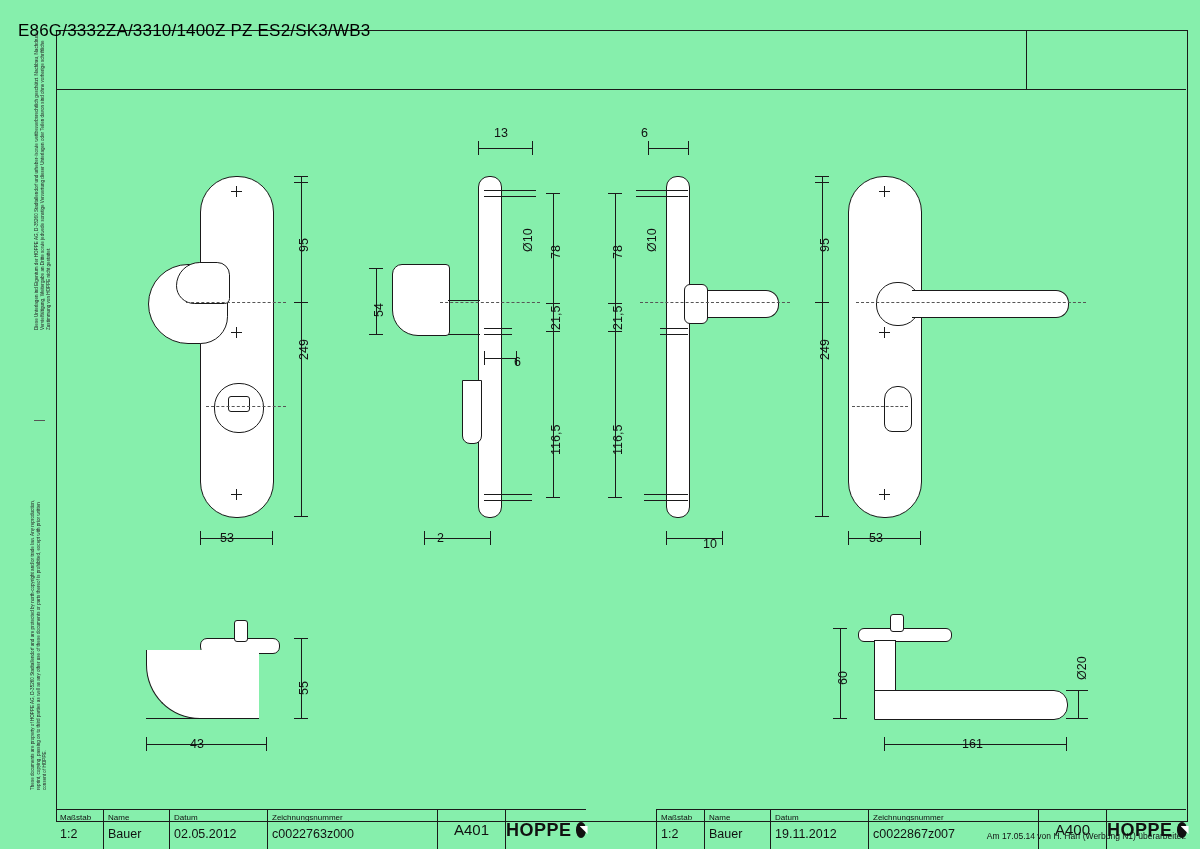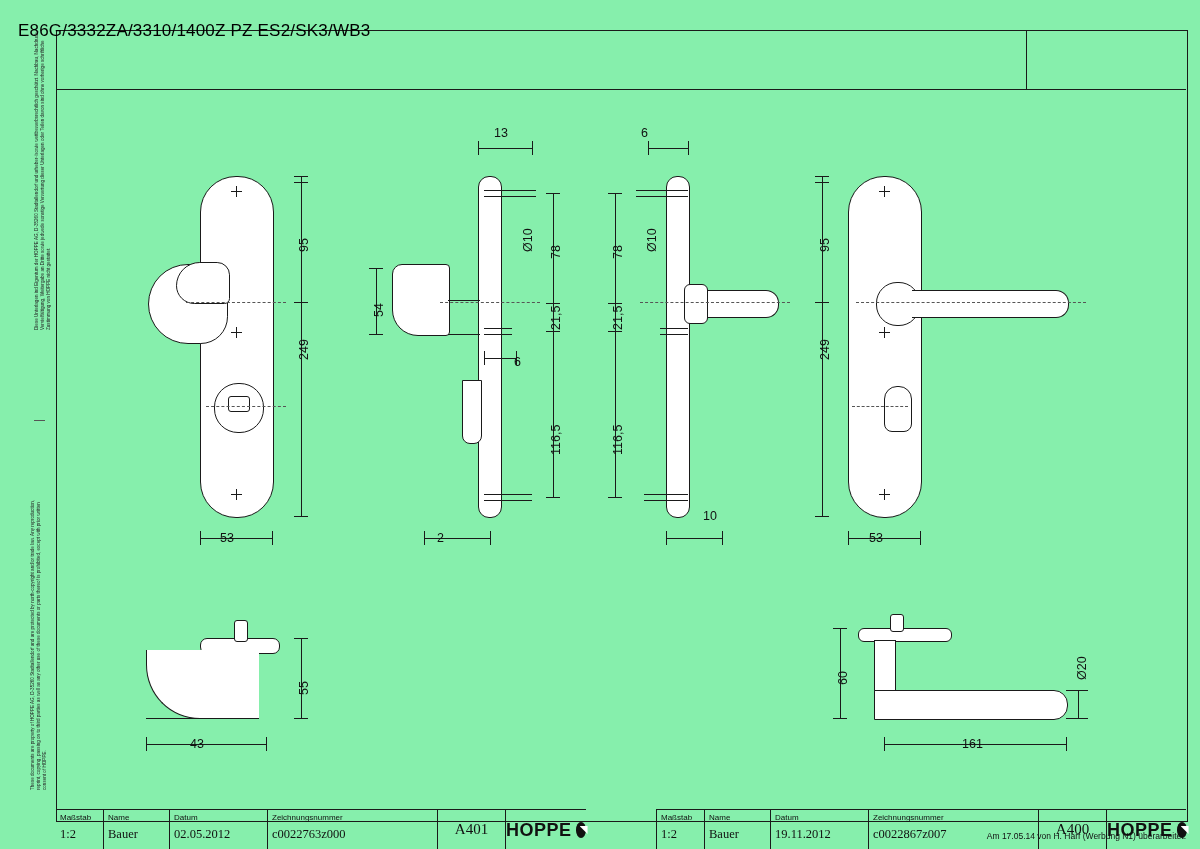--- a/index.html
+++ b/index.html
@@ -24,21 +24,21 @@
   
   .plate{position:absolute;border:1.3px solid #1a1a1a;background:#fff;}
   .cross{position:absolute;}
   .cross:before,.cross:after{content:"";position:absolute;background:#1a1a1a;}
   .cross:before{left:0;top:5px;width:11px;height:1px;}
   .cross:after{left:5px;top:0;width:1px;height:11px;}
   
   .tb{position:absolute;bottom:0;height:40px;border-top:1px solid #1a1a1a;box-sizing:border-box;}
   .tb .cell{position:absolute;top:0;height:40px;box-sizing:border-box;border-right:1px solid #1a1a1a;}
   .tb .lbl{position:absolute;left:4px;top:3px;font-size:8px;color:#111;}
-  .tb .val{position:absolute;left:4px;top:17px;font-size:12.5px;color:#111;font-family:Liberation Serif, serif;}
+  .tb .val{position:absolute;left:4px;top:17px;font-size:12.5px;color:#111;}
   .tb .val.c{left:0;width:100%;text-align:center;}
   .hoppe{position:absolute;top:0;height:40px;display:flex;align-items:center;justify-content:center;gap:4px;}
   .hoppe .wd{font-size:18px;font-weight:bold;letter-spacing:.5px;color:#111;}
   .hoppe .mk{width:16px;height:16px;border-radius:50%;background:#111;position:relative;}
   .hoppe .mk:after{content:"";position:absolute;left:4px;top:4px;width:8px;height:8px;background:#fff;
      clip-path:polygon(0 0,100% 0,100% 100%);}
   .footnote{position:absolute;right:14px;bottom:8px;font-size:8.5px;color:#111;}
 </style>
 </head>
 <body>
@@ -176,21 +176,21 @@
     <div class="ln h1" style="left:608px;top:331px;width:14px;"></div>
     <div class="dimtxt v" style="left:611px;top:330px;">21,5</div>
 
     <div class="ln v1" style="left:615px;top:331px;height:166px;"></div>
     <div class="ln h1" style="left:608px;top:497px;width:14px;"></div>
     <div class="dimtxt v" style="left:611px;top:455px;">116,5</div>
 
     <div class="ln h1" style="left:666px;top:538px;width:56px;"></div>
     <div class="ln v1" style="left:666px;top:531px;height:14px;"></div>
     <div class="ln v1" style="left:722px;top:531px;height:14px;"></div>
-    <div class="dimtxt" style="left:703px;top:509px;">10</div>
+    <div class="dimtxt" style="left:703px;top:537px;">10</div>
   </div>
 
   <div>
     <div class="plate" style="left:848px;top:176px;width:72px;height:340px;border-radius:36px;"></div>
     <div class="cross" style="left:879px;top:186px;width:11px;height:11px;"></div>
     <div class="cross" style="left:879px;top:327px;width:11px;height:11px;"></div>
     <div class="cross" style="left:879px;top:489px;width:11px;height:11px;"></div>
 
     <div class="plate" style="left:876px;top:282px;width:42px;height:42px;border-radius:21px;"></div>
     <div class="plate" style="left:912px;top:290px;width:156px;height:26px;border-radius:0 13px 13px 0;border-left:none;"></div>

